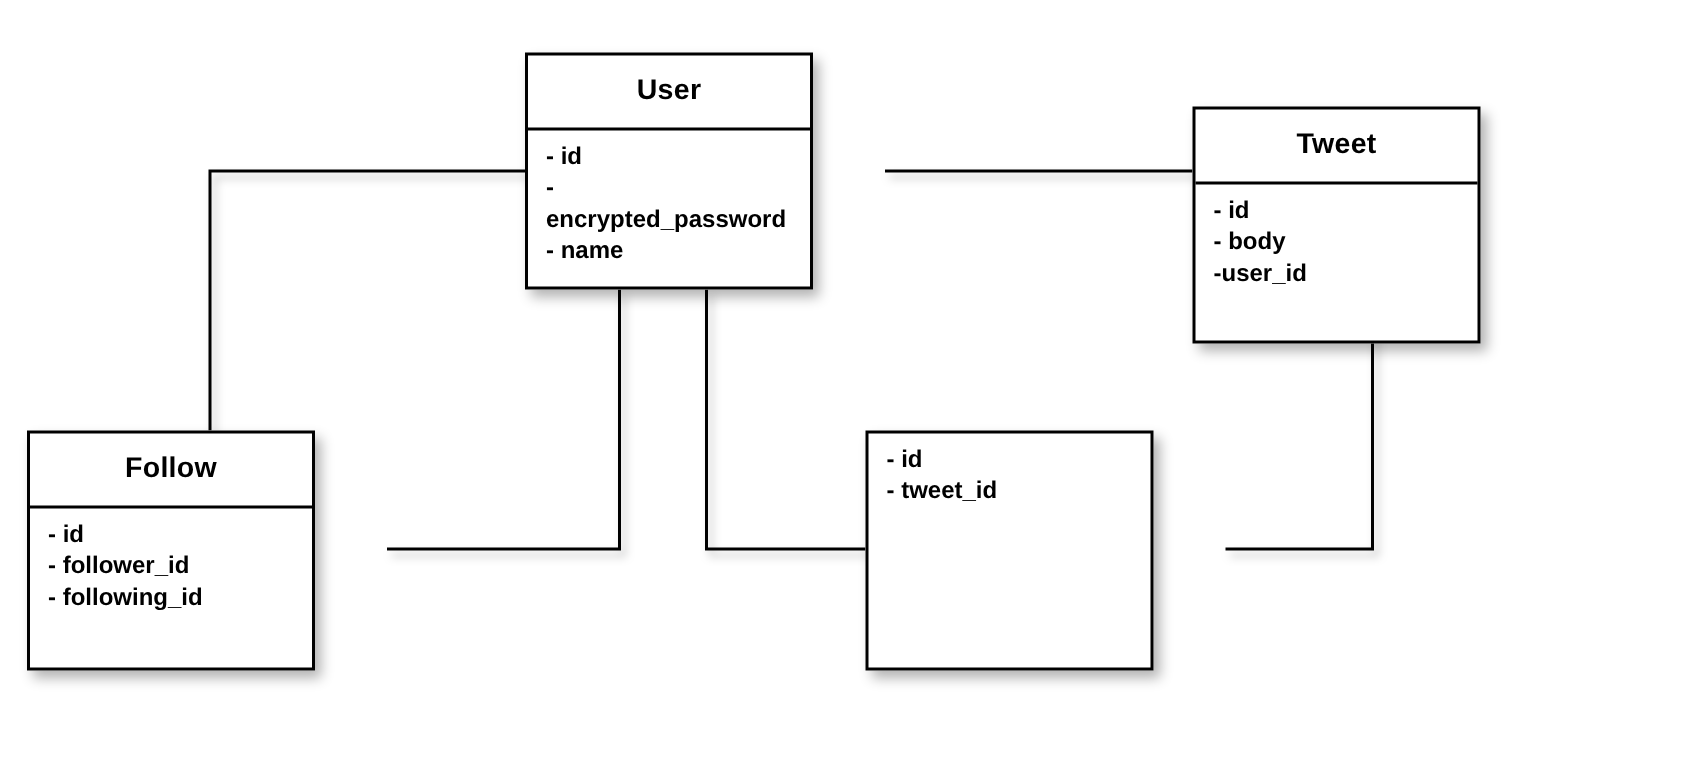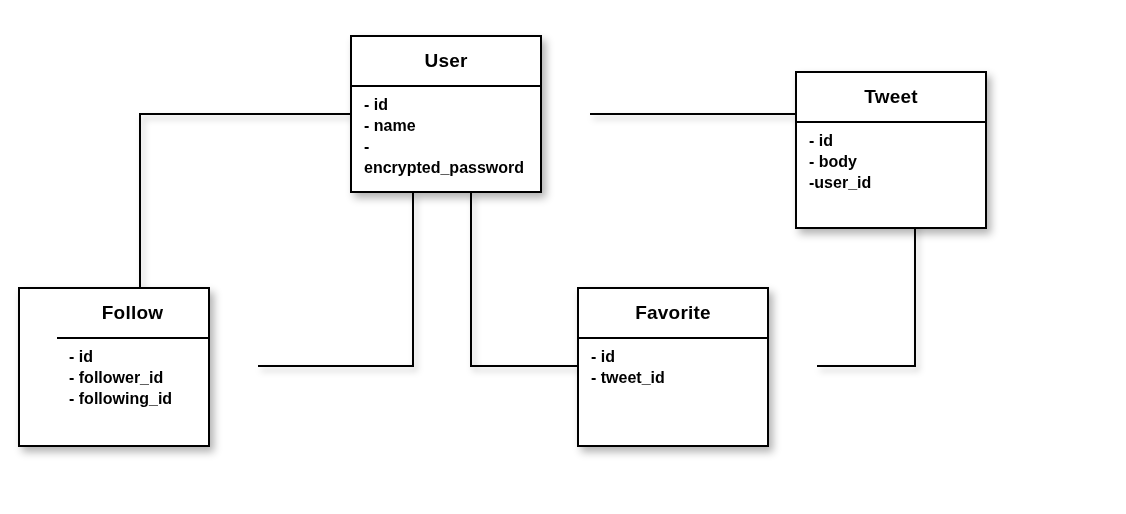--- a/index.html
+++ b/index.html
@@ -47,42 +47,42 @@
     letter-spacing: 0.2px;
   }
   .entity-fields {
     padding: 7px 12px;
     font-size: 16px;
     line-height: 21px;
     font-weight: bold;
   }
   #e-user     { left: 350px; top: 35px; }
   #e-tweet    { left: 795px; top: 35px; margin-top: 36px; }
-  #e-follow   { left: 18px;  top: 287px; height: 160px; padding-left: 37px; }
+  #e-follow   { left: 18px;  top: 287px; height: 160px; }
   #e-favorite { left: 577px; top: 287px; height: 160px; }
 </style>
 </head>
 <body>
 
 <div class="canvas">
 
   <svg class="wires" width="1126" height="514">
     <polyline points="350,114 140,114 140,287"></polyline>
     <polyline points="590,114 795,114"></polyline>
     <polyline points="413,193 413,366 258,366"></polyline>
     <polyline points="471,193 471,366 577,366"></polyline>
     <polyline points="915,193 915,366 817,366"></polyline>
   </svg>
 
   <div class="entity" id="e-user">
     <div class="entity-title">User</div>
     <div class="entity-fields">
       <div class="field">- id</div>
+      <div class="field">- encrypted_password</div>
       <div class="field">- name</div>
-      <div class="field">- encrypted_password</div>
     </div>
   </div>
 
   <div class="entity" id="e-tweet">
     <div class="entity-title">Tweet</div>
     <div class="entity-fields">
       <div class="field">- id</div>
       <div class="field">- body</div>
       <div class="field">-user_id</div>
     </div>
@@ -91,20 +91,19 @@
   <div class="entity" id="e-follow">
     <div class="entity-title">Follow</div>
     <div class="entity-fields">
       <div class="field">- id</div>
       <div class="field">- follower_id</div>
       <div class="field">- following_id</div>
     </div>
   </div>
 
   <div class="entity" id="e-favorite">
-    <div class="entity-title">Favorite</div>
     <div class="entity-fields">
       <div class="field">- id</div>
       <div class="field">- tweet_id</div>
     </div>
   </div>
 
 </div>
 
 </body></html>

